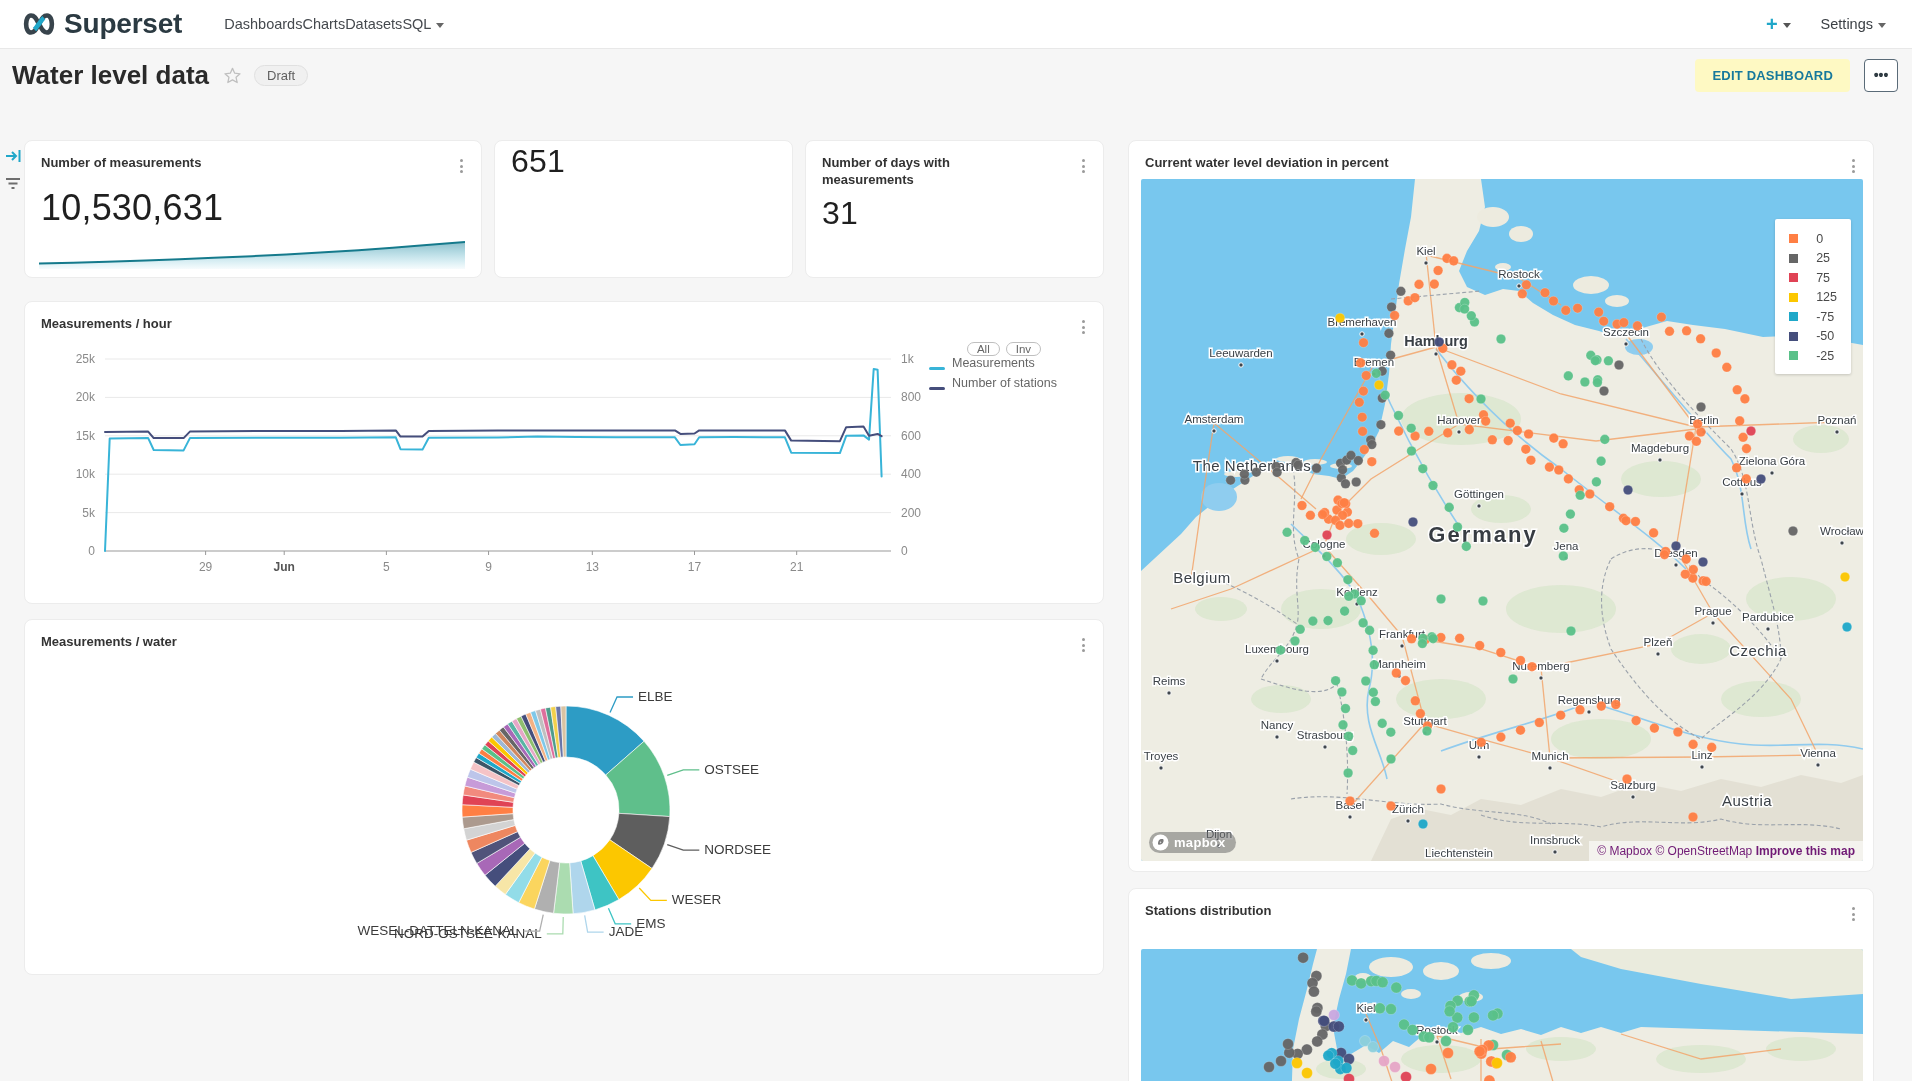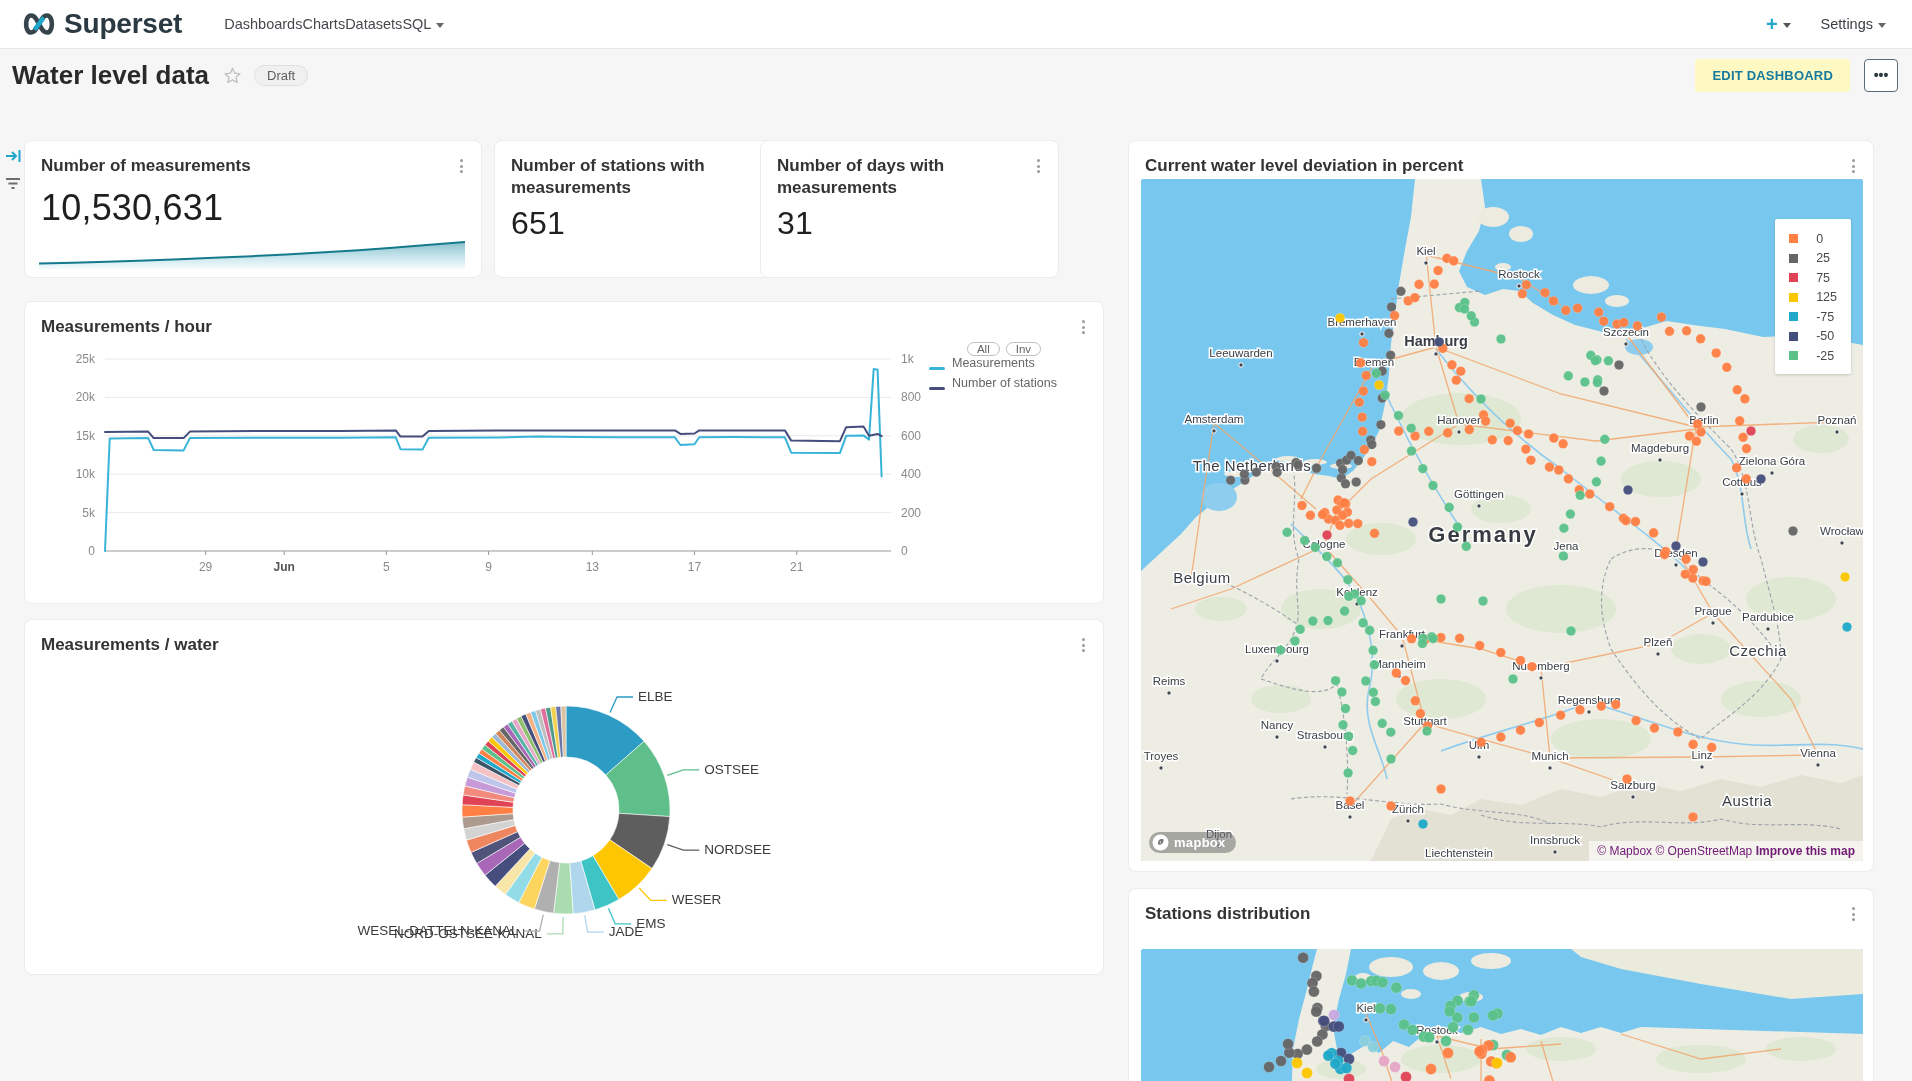--- a/index.html
+++ b/index.html
@@ -27,21 +27,21 @@
   .edit-btn { background:#fef9c3; color:#17799C; border:none; border-radius:4px; height:33px;
     padding:0 17px; font-size:13px; font-weight:bold; letter-spacing:0.2px; cursor:pointer;
     font-family:"Liberation Sans",sans-serif; }
   .more-btn { width:34px; height:33px; background:#fff; border:1px solid #5A6B78; border-radius:4px;
     color:#2F3B42; font-weight:bold; cursor:pointer; font-size:14px; line-height:10px; }
   
   .rail-icon { position:absolute; cursor:pointer; }
   
   .card { position:absolute; background:#fff; border:1px solid #ECECEC; border-radius:8px; }
   .card-head { display:flex; align-items:flex-start; padding:14px 14px 4px 16px; }
-  .card-title { font-size:17px; font-weight:bold; color:#333; line-height:1.3; }
+  .card-title { font-size:13px; font-weight:bold; color:#333; line-height:1.3; }
   .kebab { margin-left:auto; display:flex; flex-direction:column; gap:2.5px; padding:4px; cursor:pointer; }
   .kebab i { width:3px; height:3px; border-radius:50%; background:#9A9A9A; }
   .kpi-value { font-size:36px; color:#1F1F1F; font-weight:500; padding:6px 16px 0 16px; letter-spacing:0.2px; }
   .spark { position:absolute; left:14px; right:14px; bottom:8px; height:30px; }
   
   .legend-box { position:absolute; font-size:12.5px; color:#666; }
   .legend-pills { display:flex; gap:6px; justify-content:center; margin-bottom:0; }
   .pill { border:1px solid #BFBFBF; border-radius:10px; padding:0px 9px; font-size:11.5px; color:#666;
     background:#fff; cursor:pointer; }
   .legend-item { display:flex; align-items:flex-end; gap:7px; margin-bottom:6px; cursor:pointer; }
@@ -119,32 +119,24 @@
             <stop offset="0%" stop-color="rgba(26,128,150,0.5)"></stop>
             <stop offset="100%" stop-color="rgba(32,167,201,0.04)"></stop>
           </linearGradient>
         </defs>
         <polygon points="0,24.6 34.08,23.64 68.16,22.68 106.5,21.48 140.58,20.28 174.66,18.84 213,17.16 247.07999999999998,15.48 281.16,13.559999999999999 319.5,11.16 353.58,8.759999999999998 387.66,6.120000000000001 426,3 426,30 0,30" fill="url(#sparkGrad)"></polygon>
         <polyline points="0,24.6 34.08,23.64 68.16,22.68 106.5,21.48 140.58,20.28 174.66,18.84 213,17.16 247.07999999999998,15.48 281.16,13.559999999999999 319.5,11.16 353.58,8.759999999999998 387.66,6.120000000000001 426,3" fill="none" stroke="#157A8C" stroke-width="2"></polyline>
       </svg></div>
 </div>
 
 <div class="card" style="left:494px; top:140px; width:299px; height:138px;">
-  <div class="card-head">
-    <span class="card-title" style="max-width:220px;">Number of stations with measurements</span>
-    <span class="kebab">
-        <i></i>
-        <i></i>
-        <i></i>
-      </span>
-  </div>
   <div class="kpi-value" style="font-size:32px; padding-top:2px;">651</div>
 </div>
 
-<div class="card" style="left:760px; top:140px; width:299px; height:138px;">
+<div class="card" style="left:805px; top:140px; width:299px; height:138px;">
   <div class="card-head">
     <span class="card-title" style="max-width:220px;">Number of days with measurements</span>
     <span class="kebab">
         <i></i>
         <i></i>
         <i></i>
       </span>
   </div>
   <div class="kpi-value" style="font-size:32px; padding-top:2px;">31</div>
 </div>

